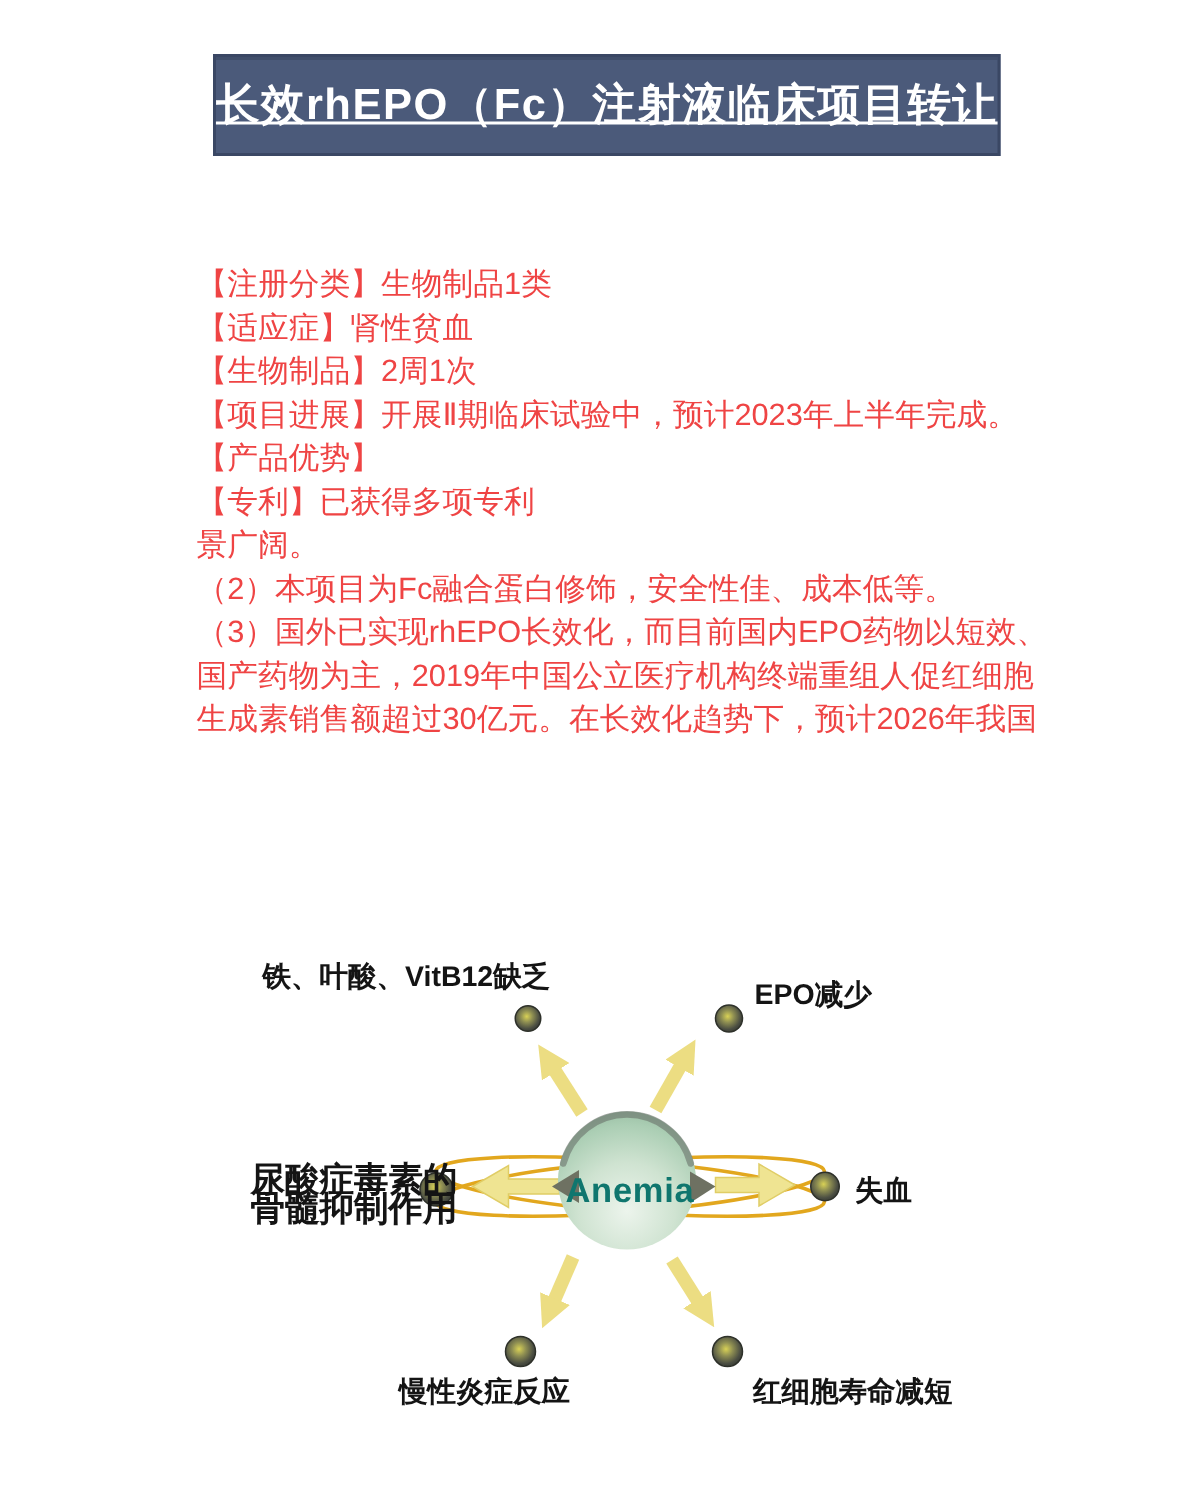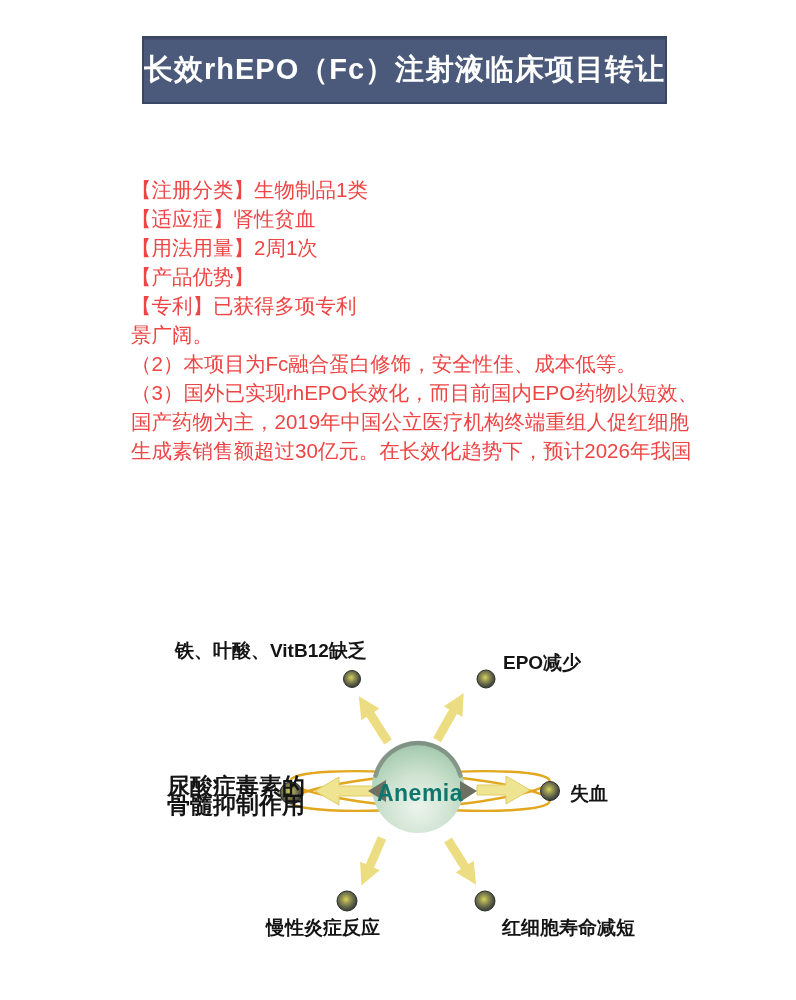--- a/index.html
+++ b/index.html
@@ -10,20 +10,21 @@
   
   .banner{
     position:absolute;left:142px;top:36px;width:525px;height:68px;
     background:#4b5a7a;border:2px solid #3a4764;box-sizing:border-box;
     box-shadow:inset 0 2px 0 rgba(0,0,0,0.12);
     display:flex;align-items:center;justify-content:center;
   }
   .banner h1{
     margin:0;color:#ffffff;font-size:29px;font-weight:bold;letter-spacing:1px;
     white-space:nowrap;
+    text-decoration:underline;
   }
   
   .bodytext{
     position:absolute;left:131px;top:175px;width:545px;
     color:#ef4444;font-size:20.5px;line-height:29px;
   }
   .bodytext p{margin:0;white-space:nowrap;}
   
   .diagram-svg{position:absolute;left:140px;top:630px;}
   .anemia{
@@ -46,21 +47,22 @@
 
 <div id="page">
 
   <div class="banner">
     <h1>长效rhEPO（Fc）注射液临床项目转让</h1>
   </div>
 
   <div class="bodytext">
     <p>【注册分类】生物制品1类</p>
     <p>【适应症】肾性贫血</p>
-    <p>【用法用量】2周1次</p>
+    <p>【生物制品】2周1次</p>
+    <p>【项目进展】开展Ⅱ期临床试验中，预计2023年上半年完成。</p>
     <p>【产品优势】</p>
     <p>【专利】已获得多项专利</p>
     <p>景广阔。</p>
     <p>（2）本项目为Fc融合蛋白修饰，安全性佳、成本低等。</p>
     <p>（3）国外已实现rhEPO长效化，而目前国内EPO药物以短效、</p>
     <p>国产药物为主，2019年中国公立医疗机构终端重组人促红细胞</p>
     <p>生成素销售额超过30亿元。在长效化趋势下，预计2026年我国</p>
   </div>
 
   <svg class="diagram-svg" width="530" height="330" viewBox="0 0 530 330">

